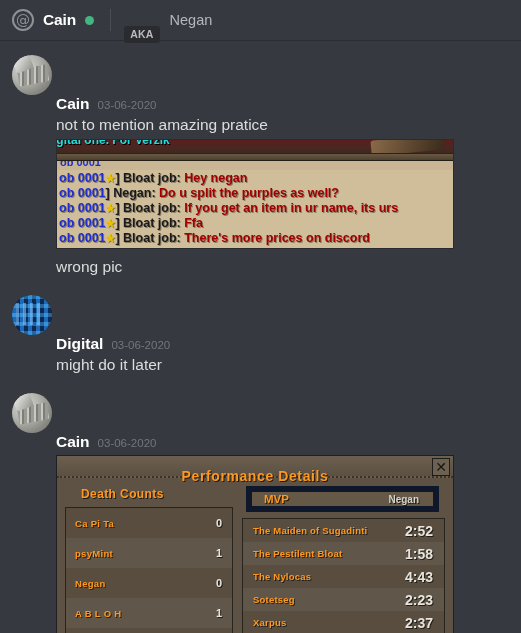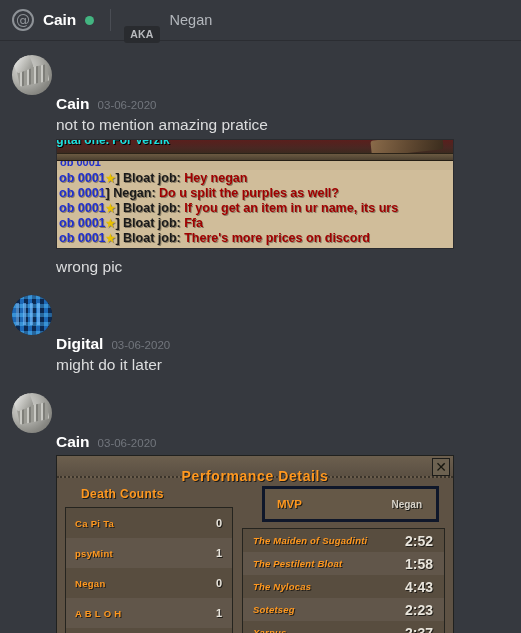--- a/index.html
+++ b/index.html
@@ -260,28 +260,28 @@
   .section-title {
     color: #ff981f;
     font-size: 12px;
     font-weight: bold;
     letter-spacing: 0.4px;
     text-shadow: 1px 1px 0 #1c1c18;
     padding: 3px 0 6px 8px;
     margin-left: 8px;
   }
   .mvp-box {
-    border: 3px solid #0f172a;
+    border: 6px solid #0f172a;
     background: #655847;
-    height: 36px;
+    height: 26px;
     display: flex;
     align-items: center;
     justify-content: space-between;
     padding: 0 14px 0 12px;
-    margin: 2px 6px 6px 20px;
+    margin: 2px 6px 6px 4px;
   }
   .mvp-label {
     color: #ff981f;
     font-size: 11.5px;
     font-weight: bold;
     text-shadow: 1px 1px 0 #1c1c18;
   }
   .mvp-value {
     color: #d7d2c8;
     font-size: 10px;
@@ -329,21 +329,20 @@
     padding: 0 11px 0 10px;
     background: #584d3f;
   }
   .boss-row.alt { background: #61564a; }
   .boss-name {
     color: #ff981f;
     font-size: 9.5px;
     font-weight: bold;
     text-shadow: 1px 1px 0 #211e19;
     letter-spacing: 0.2px;
-    font-style: italic;
   }
   .boss-time {
     color: #e8e4db;
     font-size: 14px;
     font-weight: bold;
     text-shadow: 1px 1px 0 #211e19;
   }
 </style>
 </head>
 <body>

